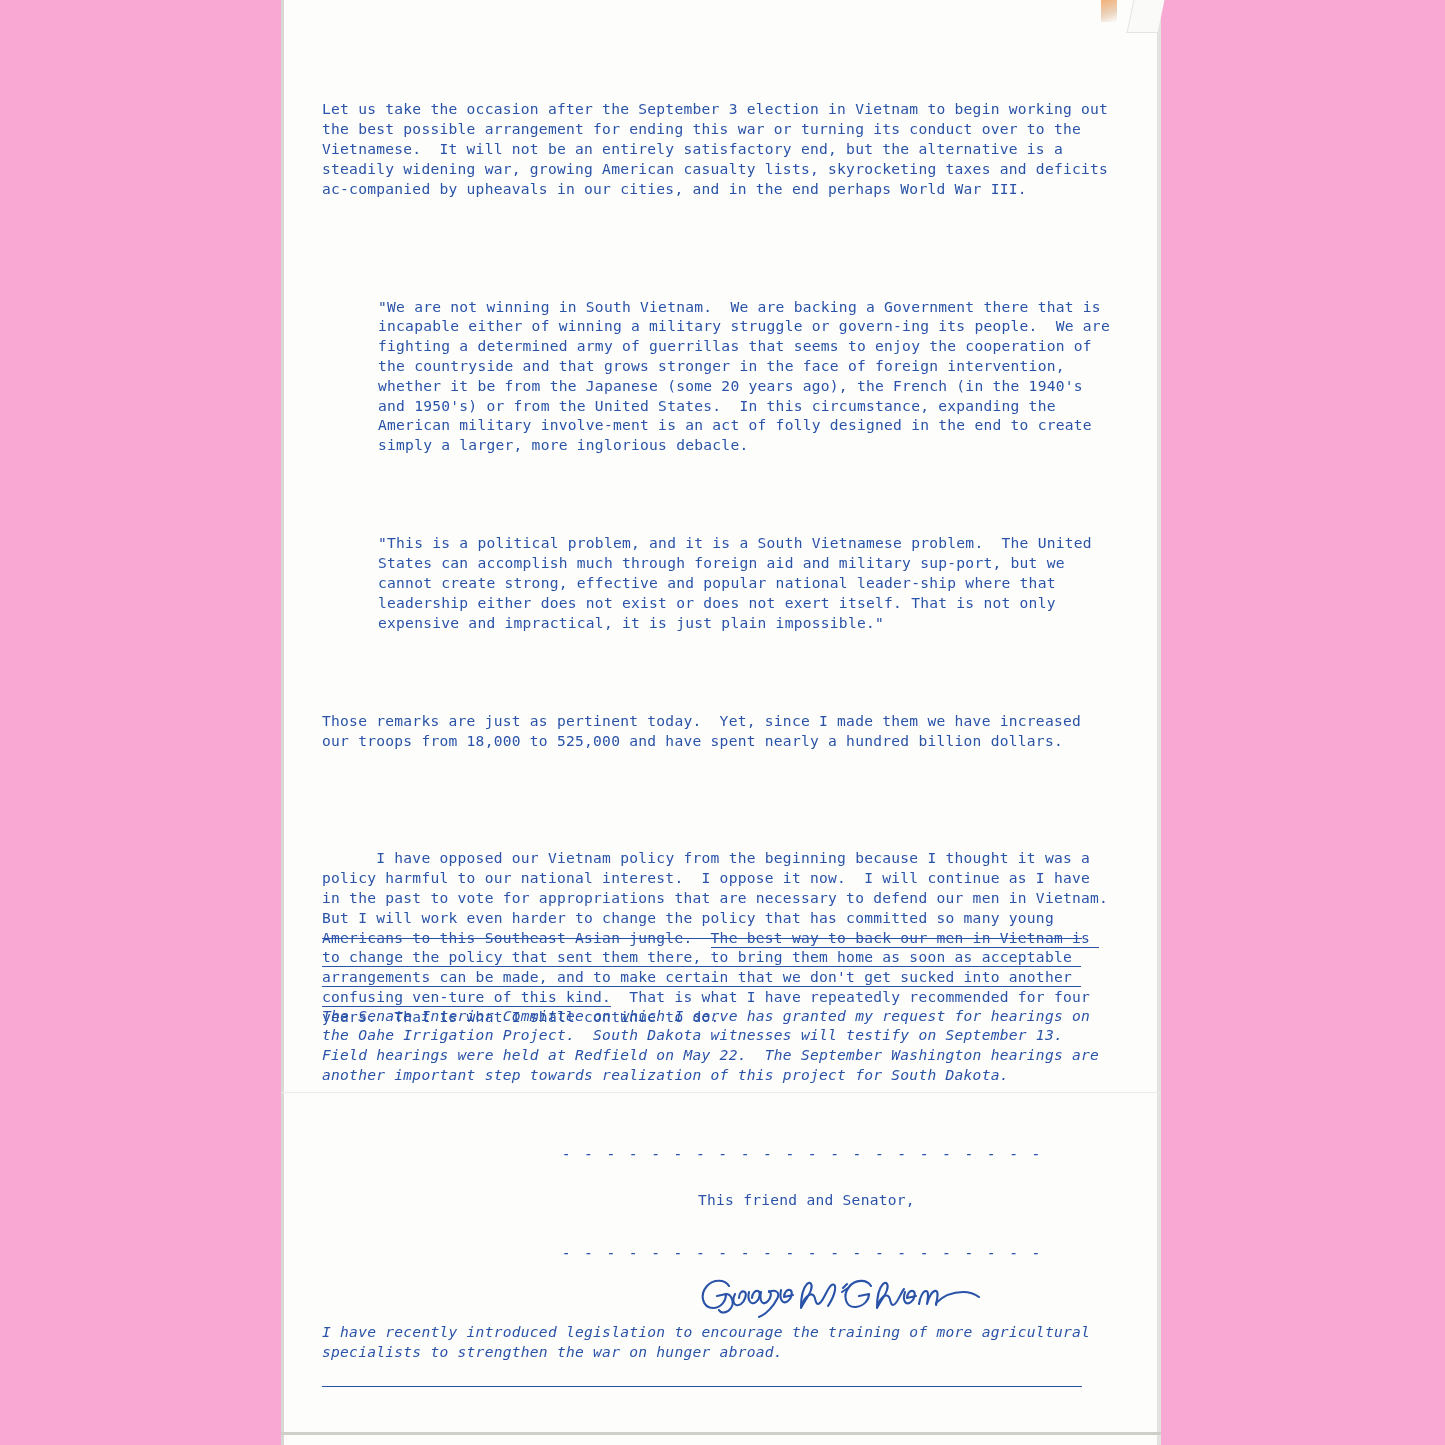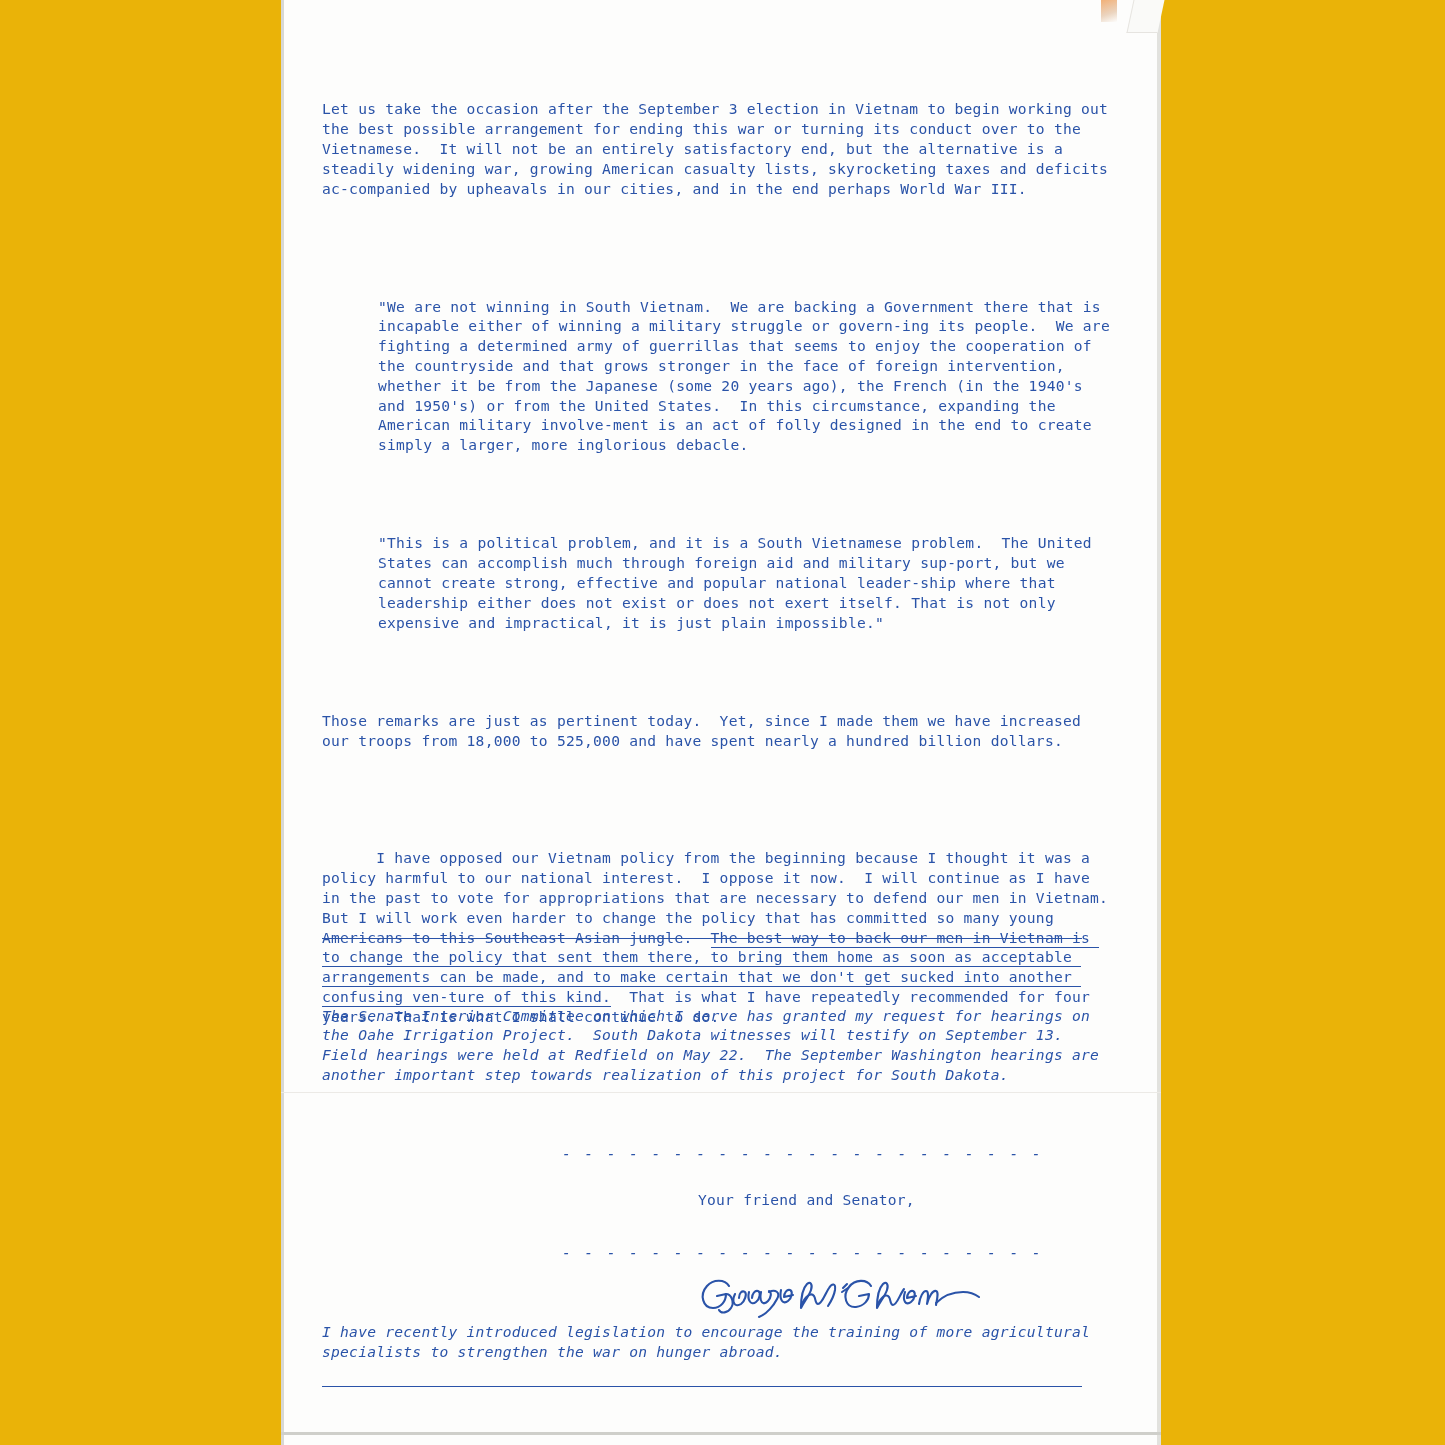--- a/index.html
+++ b/index.html
@@ -11,21 +11,21 @@
     height: 1445px;
     background: #ffffff;
     font-family: "DejaVu Sans Mono", monospace;
     overflow: hidden;
   }
 
   .page {
     position: relative;
     width: 1445px;
     height: 1445px;
-    background: #eab308;
+    background: #f9a8d4;
   }
 
   
   .paper {
     position: absolute;
     left: 281px;
     top: 0px;
     width: 880px;
     height: 1445px;
     background: #fdfdfc;
@@ -173,21 +173,21 @@
 
     <p class="quote">"This is a political problem, and it is a South Vietnamese problem.  The United States can accomplish much through foreign aid and military sup-port, but we cannot create strong, effective and popular national leader-ship where that leadership either does not exist or does not exert itself. That is not only expensive and impractical, it is just plain impossible."</p>
 
     <p class="para">Those remarks are just as pertinent today.  Yet, since I made them we have increased our troops from 18,000 to 525,000 and have spent nearly a hundred billion dollars.</p>
 
     <p class="para">
       <span>I have opposed our Vietnam policy from the beginning because I thought it was a policy harmful to our national interest.  I oppose it now.  I will continue as I have in the past to vote for appropriations that are necessary to defend our men in Vietnam.  But I will work even harder to change the policy that has committed so many young Americans to this Southeast Asian jungle.  </span><span class="underline-run">The best way to back our men in Vietnam is to change the policy that sent them there, to bring them home as soon as acceptable arrangements can be made, and to make certain that we don't get sucked into another confusing ven-ture of this kind.</span><span>  That is what I have repeatedly recommended for four years.  That is what I shall continue to do.</span>
     </p>
 
     <div class="sig-block">
-      <p class="sig-lead">Your friend and Senator,</p>
+      <p class="sig-lead">This friend and Senator,</p>
 
       <svg class="sig-svg" width="300" height="48" viewBox="0 0 300 48">
         <g fill="none" stroke="#2a53a8" stroke-width="2.1" stroke-linecap="round" stroke-linejoin="round">
           <path d="M34 14 C30 7, 18 7, 12 14 C4 23, 8 36, 18 36 C26 36, 31 29, 31 22 L22 24"></path>
           <path d="M31 22 C36 22, 40 30, 36 36 C33 41, 26 42, 24 38"></path>
           <path d="M40 22 C36 30, 40 36, 46 32 C50 29, 52 22, 50 20 C47 18, 44 21, 44 26"></path>
           <path d="M54 20 C52 28, 56 34, 61 30 C65 27, 66 20, 63 19 C60 18, 57 22, 57 26"></path>
           <path d="M66 20 C64 30, 68 34, 73 29 C76 26, 77 20, 74 19"></path>
           <path d="M74 20 C80 17, 86 20, 82 27 C79 33, 72 42, 64 45"></path>
           <path d="M86 18 C84 28, 88 33, 93 29 C97 26, 98 19, 95 18 C92 17, 89 21, 89 25 L98 23"></path>

